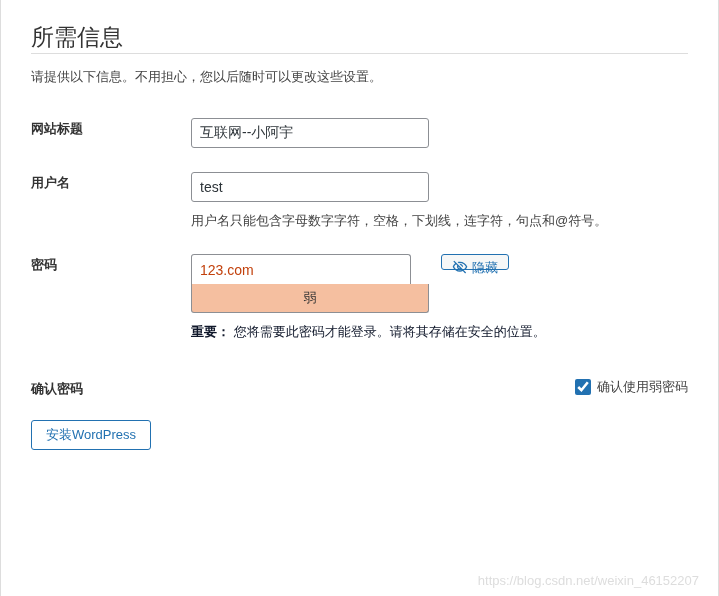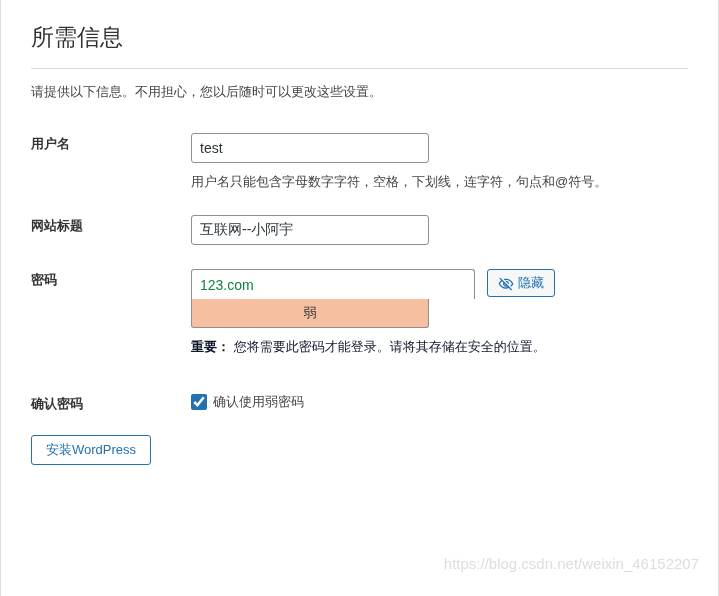--- a/index.html
+++ b/index.html
@@ -18,21 +18,20 @@
       border-right: 1px solid #ddd;
       padding: 20px 30px 25px 30px;
       width: 719px;
       min-height: 596px;
     }
     h1.page-title {
       font-size: 23px;
       font-weight: 400;
       color: #333;
       margin: 2px 0 13px 0;
-      padding-bottom: 15px;
       border-bottom: 1px solid #ddd;
     }
     p.intro {
       font-size: 13px;
       color: #444;
       margin: 14px 0 22px 0;
     }
     table.form-table {
       width: 100%;
       border-collapse: collapse;
@@ -70,30 +69,30 @@
       margin: 10px 0 0 0;
     }
     .pw-row {
       display: flex;
       align-items: flex-start;
     }
     .pw-box {
       display: inline-block;
     }
     .pw-input {
-      width: 284px;
+      width: 220px;
       padding: 4px 8px;
       font-size: 14px;
       border: 1px solid #8c8f94;
       border-top-left-radius: 3px;
       border-top-right-radius: 3px;
       border-bottom: none;
       background: #fff;
       height: 30px;
-      color: #15803d;
+      color: #c2410c;
       display: block;
     }
     .strength-meter {
       width: 238px;
       text-align: center;
       padding: 5px 0;
       font-size: 13px;
       border: 1px solid #8c8f94;
       border-top: none;
       border-radius: 0 0 3px 3px;
@@ -101,42 +100,43 @@
       color: #333;
     }
     .hide-btn {
       margin-left: 12px;
       background: #f6f7f7;
       border: 1px solid #2271b1;
       color: #2271b1;
       padding: 4px 10px;
       font-size: 13px;
       border-radius: 3px;
-      height: 28px;
+      height: 16px;
       display: inline-flex;
-      align-items: flex-end;
+      align-items: flex-start;
       cursor: pointer;
     }
     .hide-btn svg {
       width: 16px;
       height: 16px;
       margin-right: 4px;
       fill: #2271b1;
     }
     .important-msg {
       margin-top: 10px;
       font-size: 13px;
       color: #0f172a;
     }
     .important-msg strong {
       font-weight: 700;
     }
     .checkbox-row {
       display: flex;
       align-items: center;
+      justify-content: flex-end;
     }
     input[type="checkbox"] {
       width: 16px;
       height: 16px;
       margin: 0 6px 0 0;
       cursor: pointer;
       accent-color: #2271b1;
     }
     .email-underline {
       text-decoration: underline;
@@ -151,22 +151,22 @@
       border: 1px solid #2271b1;
       color: #2271b1;
       padding: 5px 14px;
       font-size: 13px;
       border-radius: 3px;
       cursor: pointer;
     }
     .watermark {
       position: absolute;
       right: 20px;
-      bottom: 24px;
-      font-size: 15px;
+      bottom: 8px;
+      font-size: 13px;
       color: #ddd;
       font-family: sans-serif;
       pointer-events: none;
     }
     .wrap {
       position: relative;
       width: 719px;
       height: 596px;
       overflow: hidden;
     }
@@ -180,30 +180,30 @@
 <body>
 
 <div class="wrap">
 <div class="container">
   <h1 class="page-title">所需信息</h1>
   <p class="intro">请提供以下信息。不用担心，您以后随时可以更改这些设置。</p>
 
   <table class="form-table">
     <tbody>
           <tr>
+      <th>网站标题</th>
+      <td>
+        <input type="text" class="text-input" value="互联网--小阿宇" style="">
+      </td>
+    </tr>
+    <tr>
       <th>用户名</th>
       <td>
         <input type="text" class="text-input" value="test" style="">
         <p class="description">用户名只能包含字母数字字符，空格，下划线，连字符，句点和@符号。</p>
-      </td>
-    </tr>
-    <tr>
-      <th>网站标题</th>
-      <td>
-        <input type="text" class="text-input" value="互联网--小阿宇" style="">
       </td>
     </tr>
     <tr>
       <th>密码</th>
       <td>
         <div class="pw-row">
           <div class="pw-box">
             <input type="text" class="pw-input" value="123.com" style="">
             <div class="strength-meter">弱</div>
           </div>

